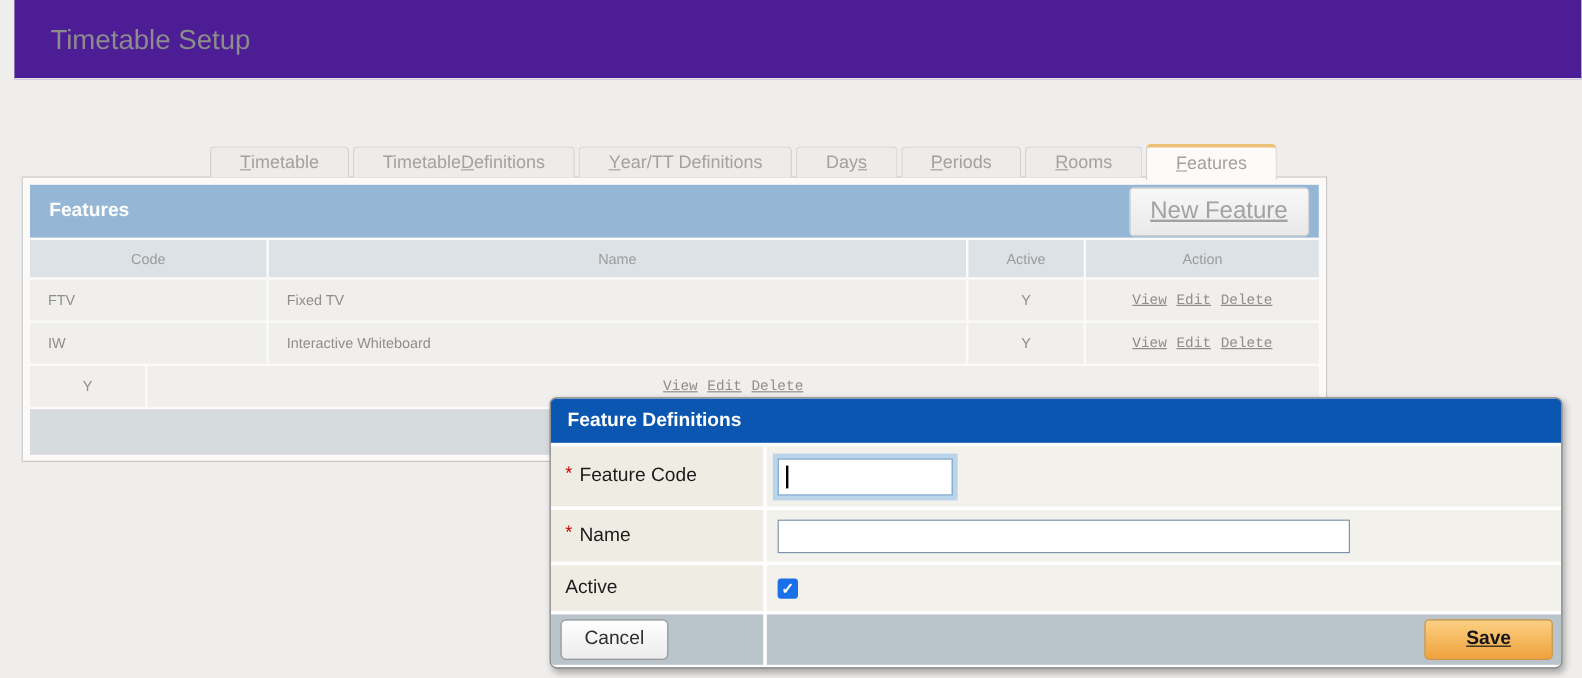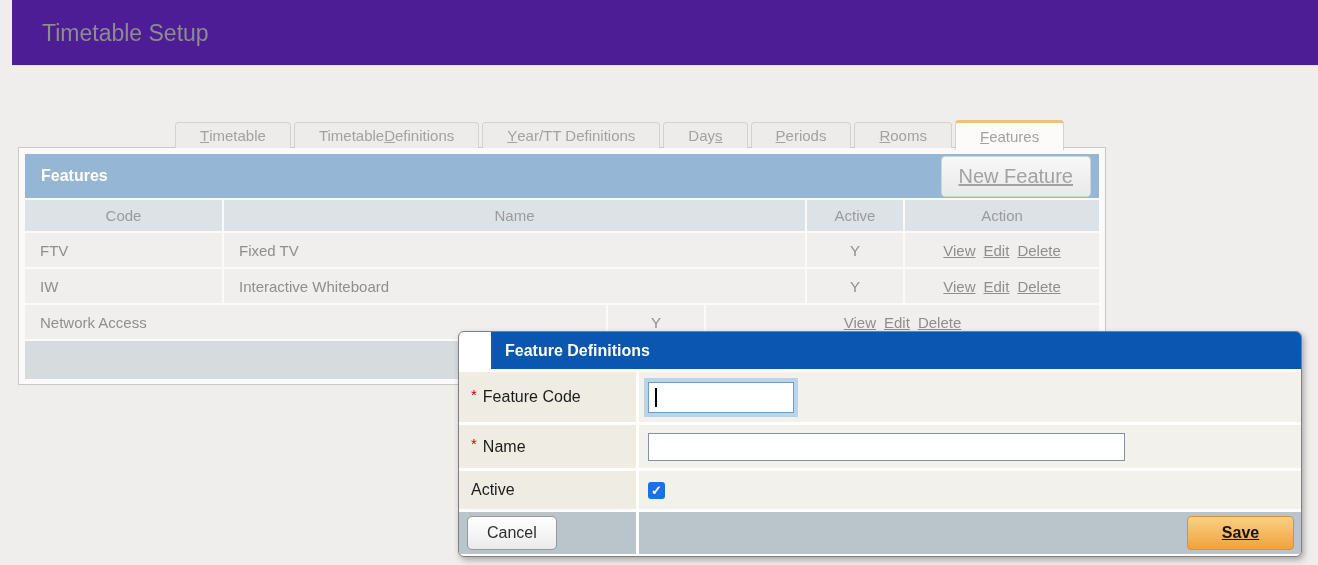--- a/index.html
+++ b/index.html
@@ -52,45 +52,45 @@
     display: flex; align-items: center; justify-content: space-between;
     padding: 0 8px 0 16px;
     color: #ffffff; font-weight: bold; font-size: 16px;
   }
   .new-feature-btn {
     padding: 8px 17px; background: linear-gradient(#f8f8f8, #e9e9e9);
     border: 1px solid #d4d4d3; border-radius: 4px;
     color: #a2a2a1; font-size: 20px; font-family: inherit; cursor: pointer; text-decoration: underline;
   }
   .t-row { display: flex; gap: 2px; margin-top: 2px; }
-  .t-cell { display: flex; align-items: center; font-size: 15px; }
+  .t-cell { display: flex; align-items: center; font-size: 12px; }
   .c-code   { width: 197px; }
   .c-name   { width: 581px; }
   .c-active { width: 96px; justify-content: center; }
   .c-action { flex: 1; justify-content: center; }
   .t-head .t-cell {
     background: #dde2e7; height: 31px; color: #9b9b9b; justify-content: center;
   }
   .t-data .t-cell { background: #f0efee; height: 34px; color: #8f8e8d; }
   .t-data .c-code, .t-data .c-name { padding-left: 15px; }
   .t-data .c-active, .t-data .c-action { justify-content: center; }
-  .action-link { color: #8f8e8d; text-decoration: underline; margin: 0 4px; cursor: pointer; }
+  .action-link { color: #8f8e8d; text-decoration: underline; margin: 0 4px; cursor: pointer; font-family: Liberation Mono, monospace; }
   .t-footer { background: #d6dbde; height: 38px; margin-top: 2px; }
 
   
   .modal {
     position: absolute; left: 458px; top: 331px; width: 844px;
     background: #ffffff; border: 1px solid #7f7f7f; border-radius: 6px;
     box-shadow: 2px 3px 6px rgba(0,0,0,0.3);
     overflow: hidden; z-index: 10; padding-bottom: 2px;
   }
   .modal-header {
     height: 37px; background: #0a56b1;
     display: flex; align-items: center; padding-left: 14px;
-    color: #ffffff; font-weight: bold; font-size: 16px; margin-left: 32px;
+    color: #ffffff; font-weight: bold; font-size: 16px;
   }
   .m-row { display: flex; gap: 3px; margin-top: 3px; }
   .m-label {
     width: 177px; background: #efece4;
     display: flex; align-items: center; padding-left: 12px;
     font-size: 16px; color: #1c1c1c;
   }
   .m-field { flex: 1; background: #f3f1ec; display: flex; align-items: center; padding-left: 7px; }
   .row-code   { height: 50px; }
   .row-name   { height: 43px; }
@@ -205,21 +205,20 @@
     <div class="t-cell c-name">Interactive Whiteboard</div>
     <div class="t-cell c-active">Y</div>
     <div class="t-cell c-action">
       <a class="action-link">View</a>
       <a class="action-link">Edit</a>
       <a class="action-link">Delete</a>
     </div>
   </div>
 
   <div class="t-row t-data">
-    <div class="t-cell c-name">Network Access</div>
     <div class="t-cell c-active">Y</div>
     <div class="t-cell c-action">
       <a class="action-link">View</a>
       <a class="action-link">Edit</a>
       <a class="action-link">Delete</a>
     </div>
   </div>
 
   <div class="t-footer"></div>
 </div>

